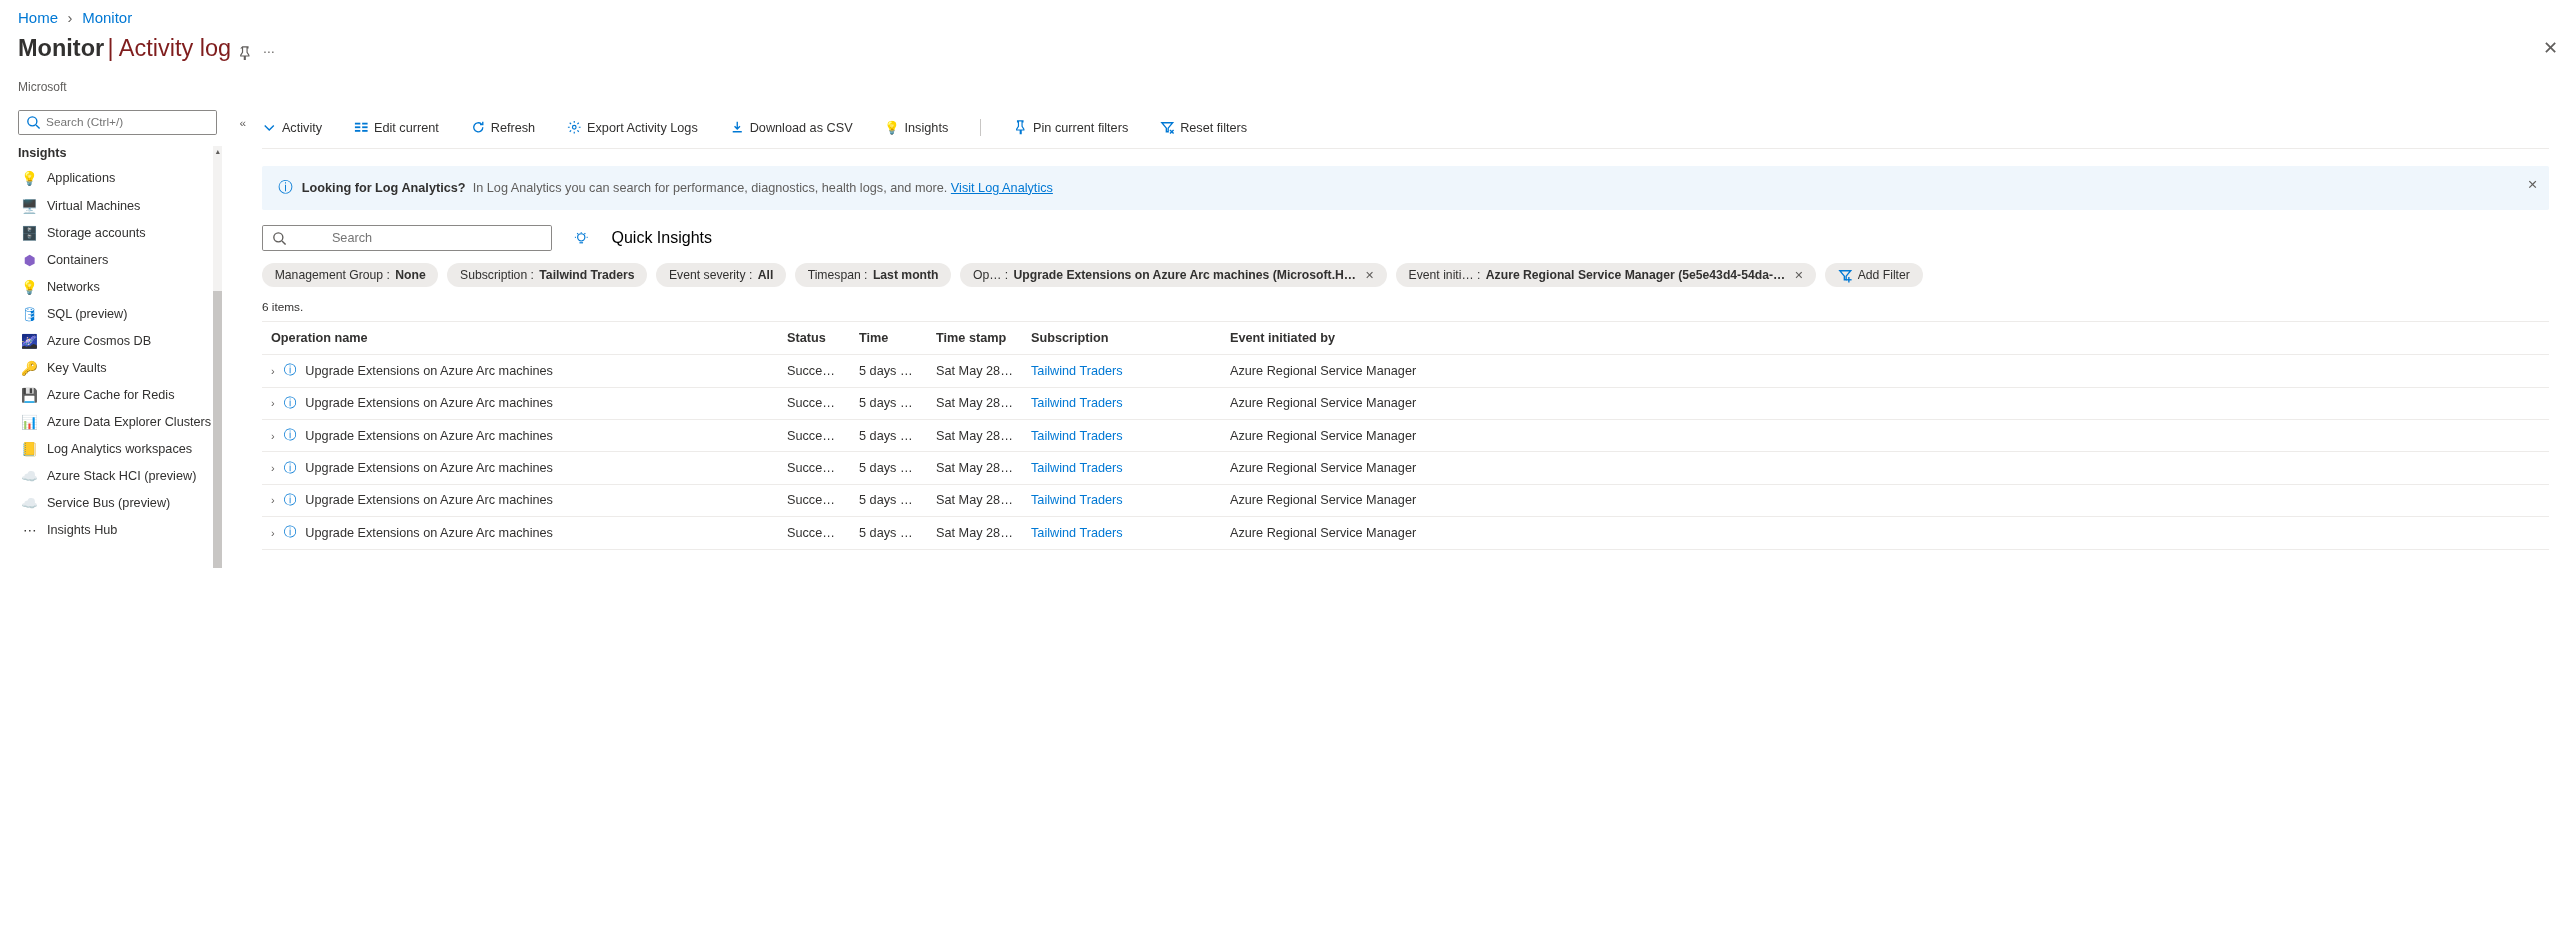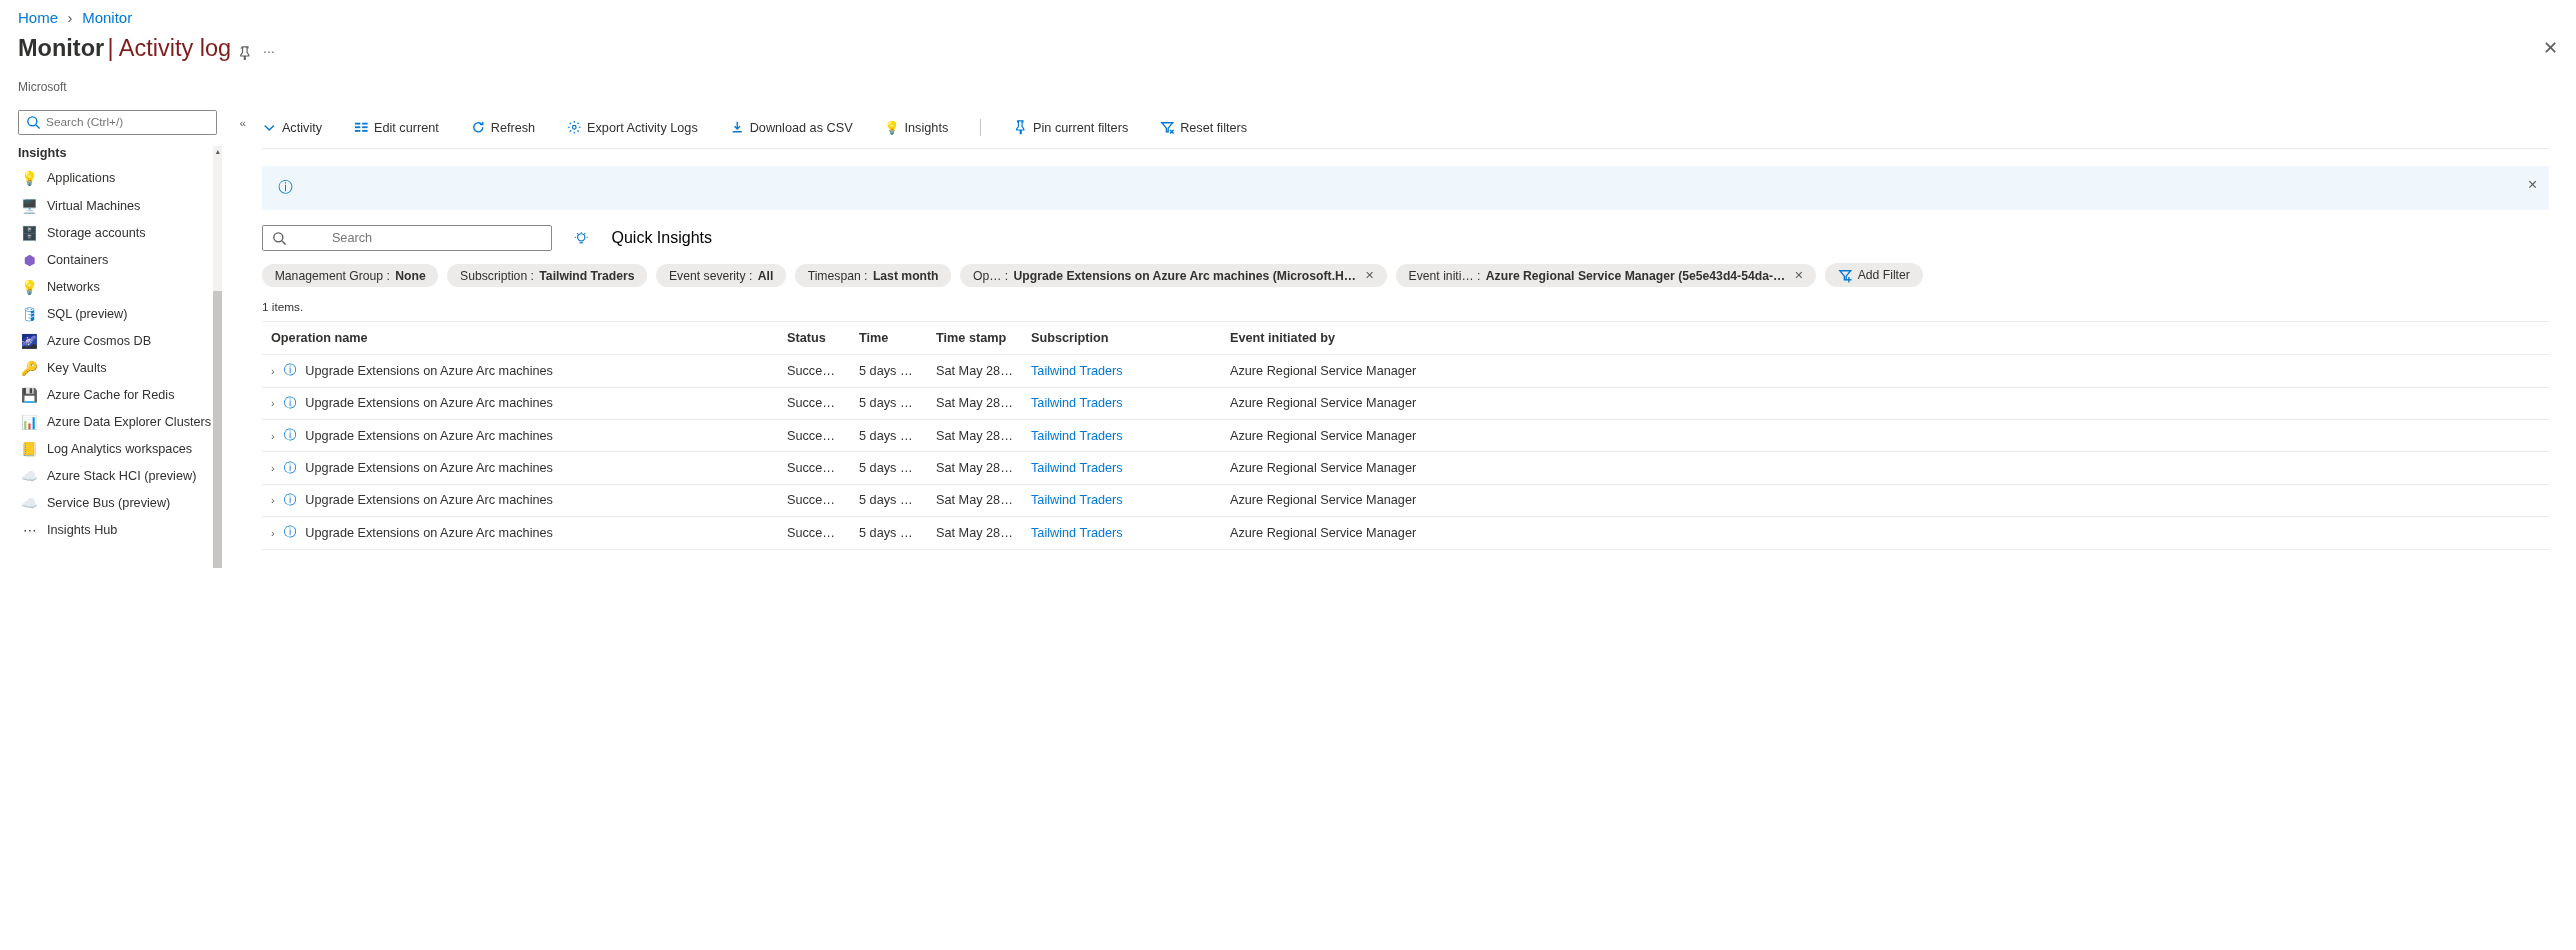--- a/index.html
+++ b/index.html
@@ -40,21 +40,21 @@
   .info-banner .icon { color: #0078d4; font-size: 14.5px; }
   .info-banner .title { font-weight: 600; margin-right: 3.6px; }
   .info-banner .body { color: #605e5c; }
   .info-banner .close { position: absolute; right: 11px; top: 11px; cursor: pointer; color: #605e5c; }
 
   .search-row { display: flex; align-items: center; gap: 22px; margin-bottom: 12.7px; }
   .search-box { display: flex; align-items: center; border: 0.9px solid #8a8886; border-radius: 1.8px; padding: 4.5px 9px; width: 290px; gap: 40px; }
   .search-box input { border: none; outline: none; flex: 1; font-size: 12.7px; }
   .quick-insights { display: inline-flex; align-items: center; gap: 23px; color: #000000; cursor: pointer; font-size: 16px; }
 
-  .pill-row { display: flex; flex-wrap: wrap; gap: 9px; margin-bottom: 12.7px; align-items: flex-end; }
+  .pill-row { display: flex; flex-wrap: wrap; gap: 9px; margin-bottom: 12.7px; }
   .pill { background: #edebe9; border-radius: 12.7px; padding: 4.5px 12.7px; font-size: 12.2px; display: inline-flex; align-items: center; gap: 5.4px; cursor: pointer; color:#323130; }
   .pill .k { color: #323130; }
   .pill .v { font-weight: 600; }
   .pill .x { margin-left: 3.6px; cursor: pointer; color: #605e5c; font-size: 11px; }
   .pill.add { background: #edebe9; }
   .pill.add .ic { color: #0078d4; }
 
   .count { font-size: 11.8px; color: #323130; margin-bottom: 7.2px; }
 
   table.grid { width: 100%; border-collapse: collapse; font-size: 12.7px; table-layout: fixed; }
@@ -243,20 +243,25 @@
               <line x1="11" y1="11" x2="15" y2="15"></line>
               <line x1="15" y1="11" x2="11" y2="15"></line>
             </svg>
           </span>
         <span>Reset filters</span>
       </span>
     </div>
 
     <div class="info-banner">
       <span class="icon">ⓘ</span>
+      <span>
+        <span class="title">Looking for Log Analytics?</span>
+        <span class="body">In Log Analytics you can search for performance, diagnostics, health logs, and more.</span>
+        <a style="text-decoration:underline;">Visit Log Analytics</a>
+      </span>
       <span class="close">✕</span>
     </div>
 
     <div class="search-row">
       <div class="search-box">
         <span style="color:#605e5c;margin-right:5.4px;">
           <svg class="svg-ic" viewBox="0 0 16 16" fill="none" stroke="#605e5c" stroke-width="1.5">
               <circle cx="7" cy="7" r="5"></circle>
               <line x1="11" y1="11" x2="15" y2="15"></line>
             </svg>
@@ -309,21 +314,21 @@
         <span class="pill add">
           <span class="ic"><svg class="svg-ic" viewBox="0 0 16 16" fill="none" stroke="#0078d4" stroke-width="1.5">
               <polygon points="2,3 14,3 9,9 9,13 7,13 7,9"></polygon>
               <line x1="12" y1="10" x2="12" y2="16"></line>
               <line x1="9" y1="13" x2="15" y2="13"></line>
             </svg></span>
           <span>Add Filter</span>
         </span>
       </div>
 
-    <div class="count">1 items.</div>
+    <div class="count">6 items.</div>
 
     <table class="grid">
       <colgroup>
         <col style="width:516px">
         <col style="width:72px">
         <col style="width:77px">
         <col style="width:95px">
         <col style="width:199px">
         <col>
       </colgroup>

